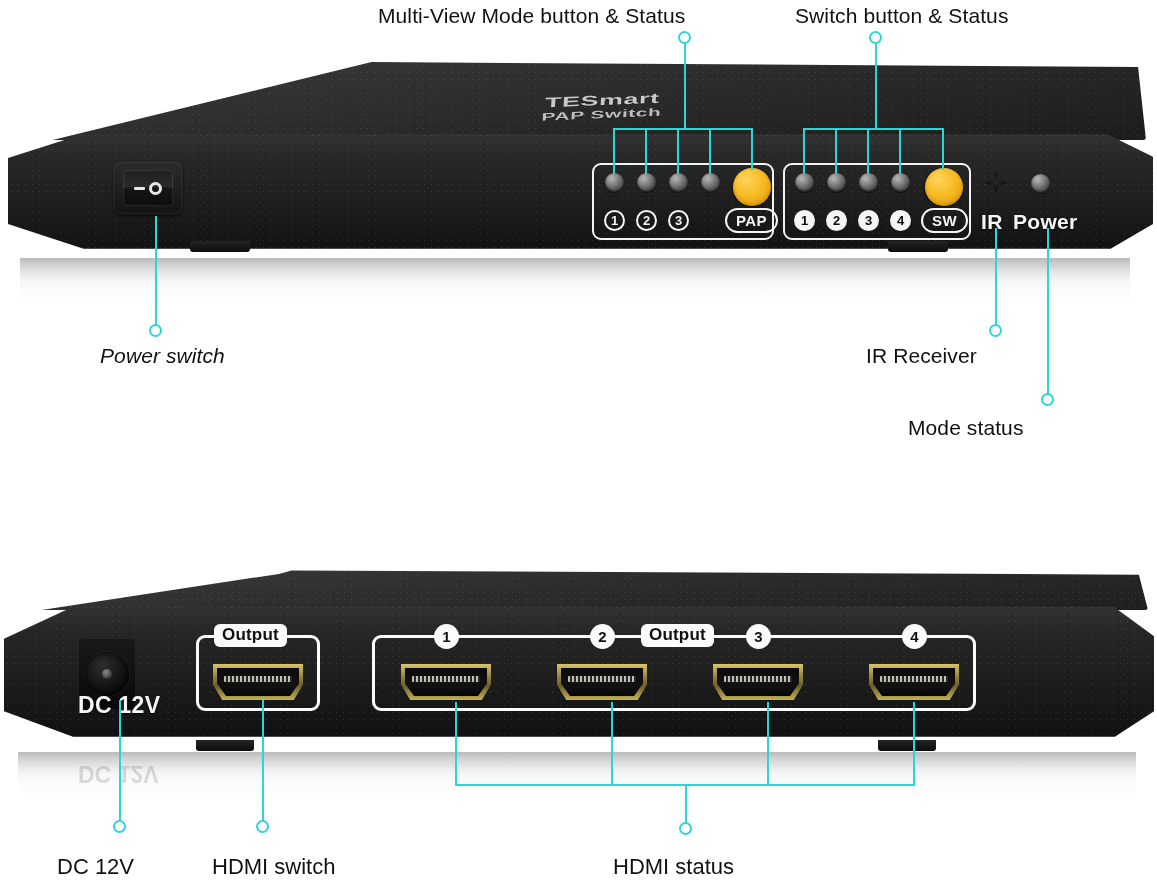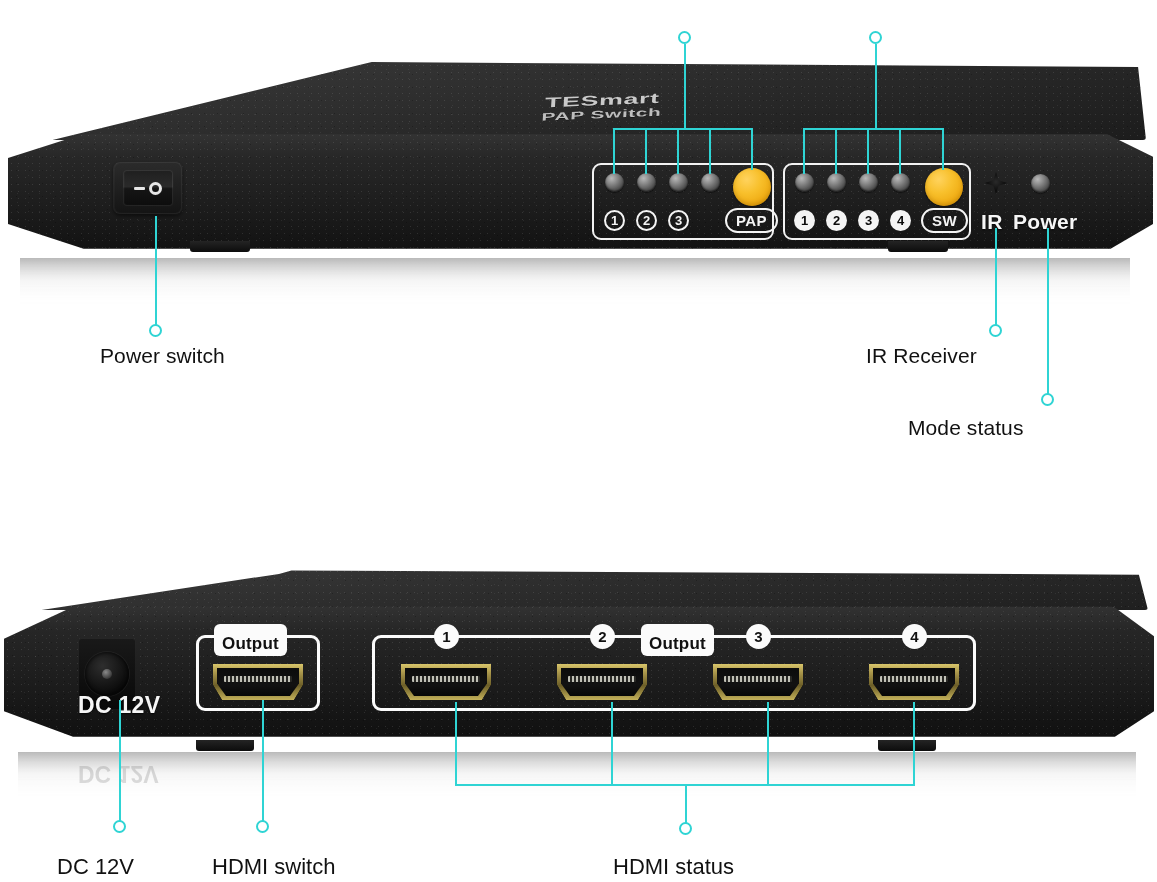--- a/index.html
+++ b/index.html
@@ -285,21 +285,21 @@
     border: 3px solid #fbfbfb;
     border-radius: 9px;
   }
   .frame-tag {
     position: absolute;
     background: #fbfbfb;
     color: #111111;
     font-size: 17px;
     font-weight: bold;
     border-radius: 6px;
-    padding: 10px 8px 2px 8px;
+    padding: 1px 8px 2px 8px;
     line-height: 1.18;
     letter-spacing: .2px;
     white-space: nowrap;
   }
   .frame-num {
     position: absolute;
     width: 25px; height: 25px;
     border-radius: 50%;
     background: #fbfbfb;
     color: #111111;
@@ -329,20 +329,22 @@
     color: #555;
     font-weight: bold;
     white-space: nowrap;
   }
 </style>
 </head>
 <body>
 
 <div id="stage">
 
+  <div class="callout-label" style="left:378px; top:4px;">Multi-View Mode button &amp; Status</div>
+  <div class="callout-label" style="left:795px; top:4px;">Switch button &amp; Status</div>
 
   <div id="front-device" class="device">
     <div id="front-lid" class="chassis lid speckle"></div>
     <div id="front-face" class="chassis speckle"></div>
   </div>
 
   <div class="foot" style="left:190px; top:241px; width:60px;"></div>
   <div class="foot" style="left:888px; top:241px; width:60px;"></div>
 
   <div id="brand">
@@ -404,21 +406,21 @@
   <div class="vline" style="left:875px; top:44px;  height:86px;"></div>
   <div class="hline" style="left:803px; top:128px; width:141px;"></div>
   <div class="vline" style="left:803px; top:128px; height:46px;"></div>
   <div class="vline" style="left:835px; top:128px; height:46px;"></div>
   <div class="vline" style="left:867px; top:128px; height:46px;"></div>
   <div class="vline" style="left:899px; top:128px; height:46px;"></div>
   <div class="vline" style="left:942px; top:128px; height:42px;"></div>
 
   <div class="vline" style="left:155px; top:216px; height:110px;"></div>
   <div class="dot" style="left:149px; top:324px;"></div>
-  <div class="callout-label" style="left:100px; top:344px;">Power switch</div>
+  <div class="callout-label" style="left:100px; top:344px;font-style:italic;">Power switch</div>
 
   <div class="vline" style="left:995px; top:228px; height:98px;"></div>
   <div class="dot" style="left:989px; top:324px;"></div>
   <div class="callout-label" style="left:866px; top:344px;">IR Receiver</div>
 
   <div class="vline" style="left:1047px; top:228px; height:167px;"></div>
   <div class="dot" style="left:1041px; top:393px;"></div>
   <div class="callout-label" style="left:908px; top:416px;">Mode status</div>
 
   <div id="rear-device" class="device">

